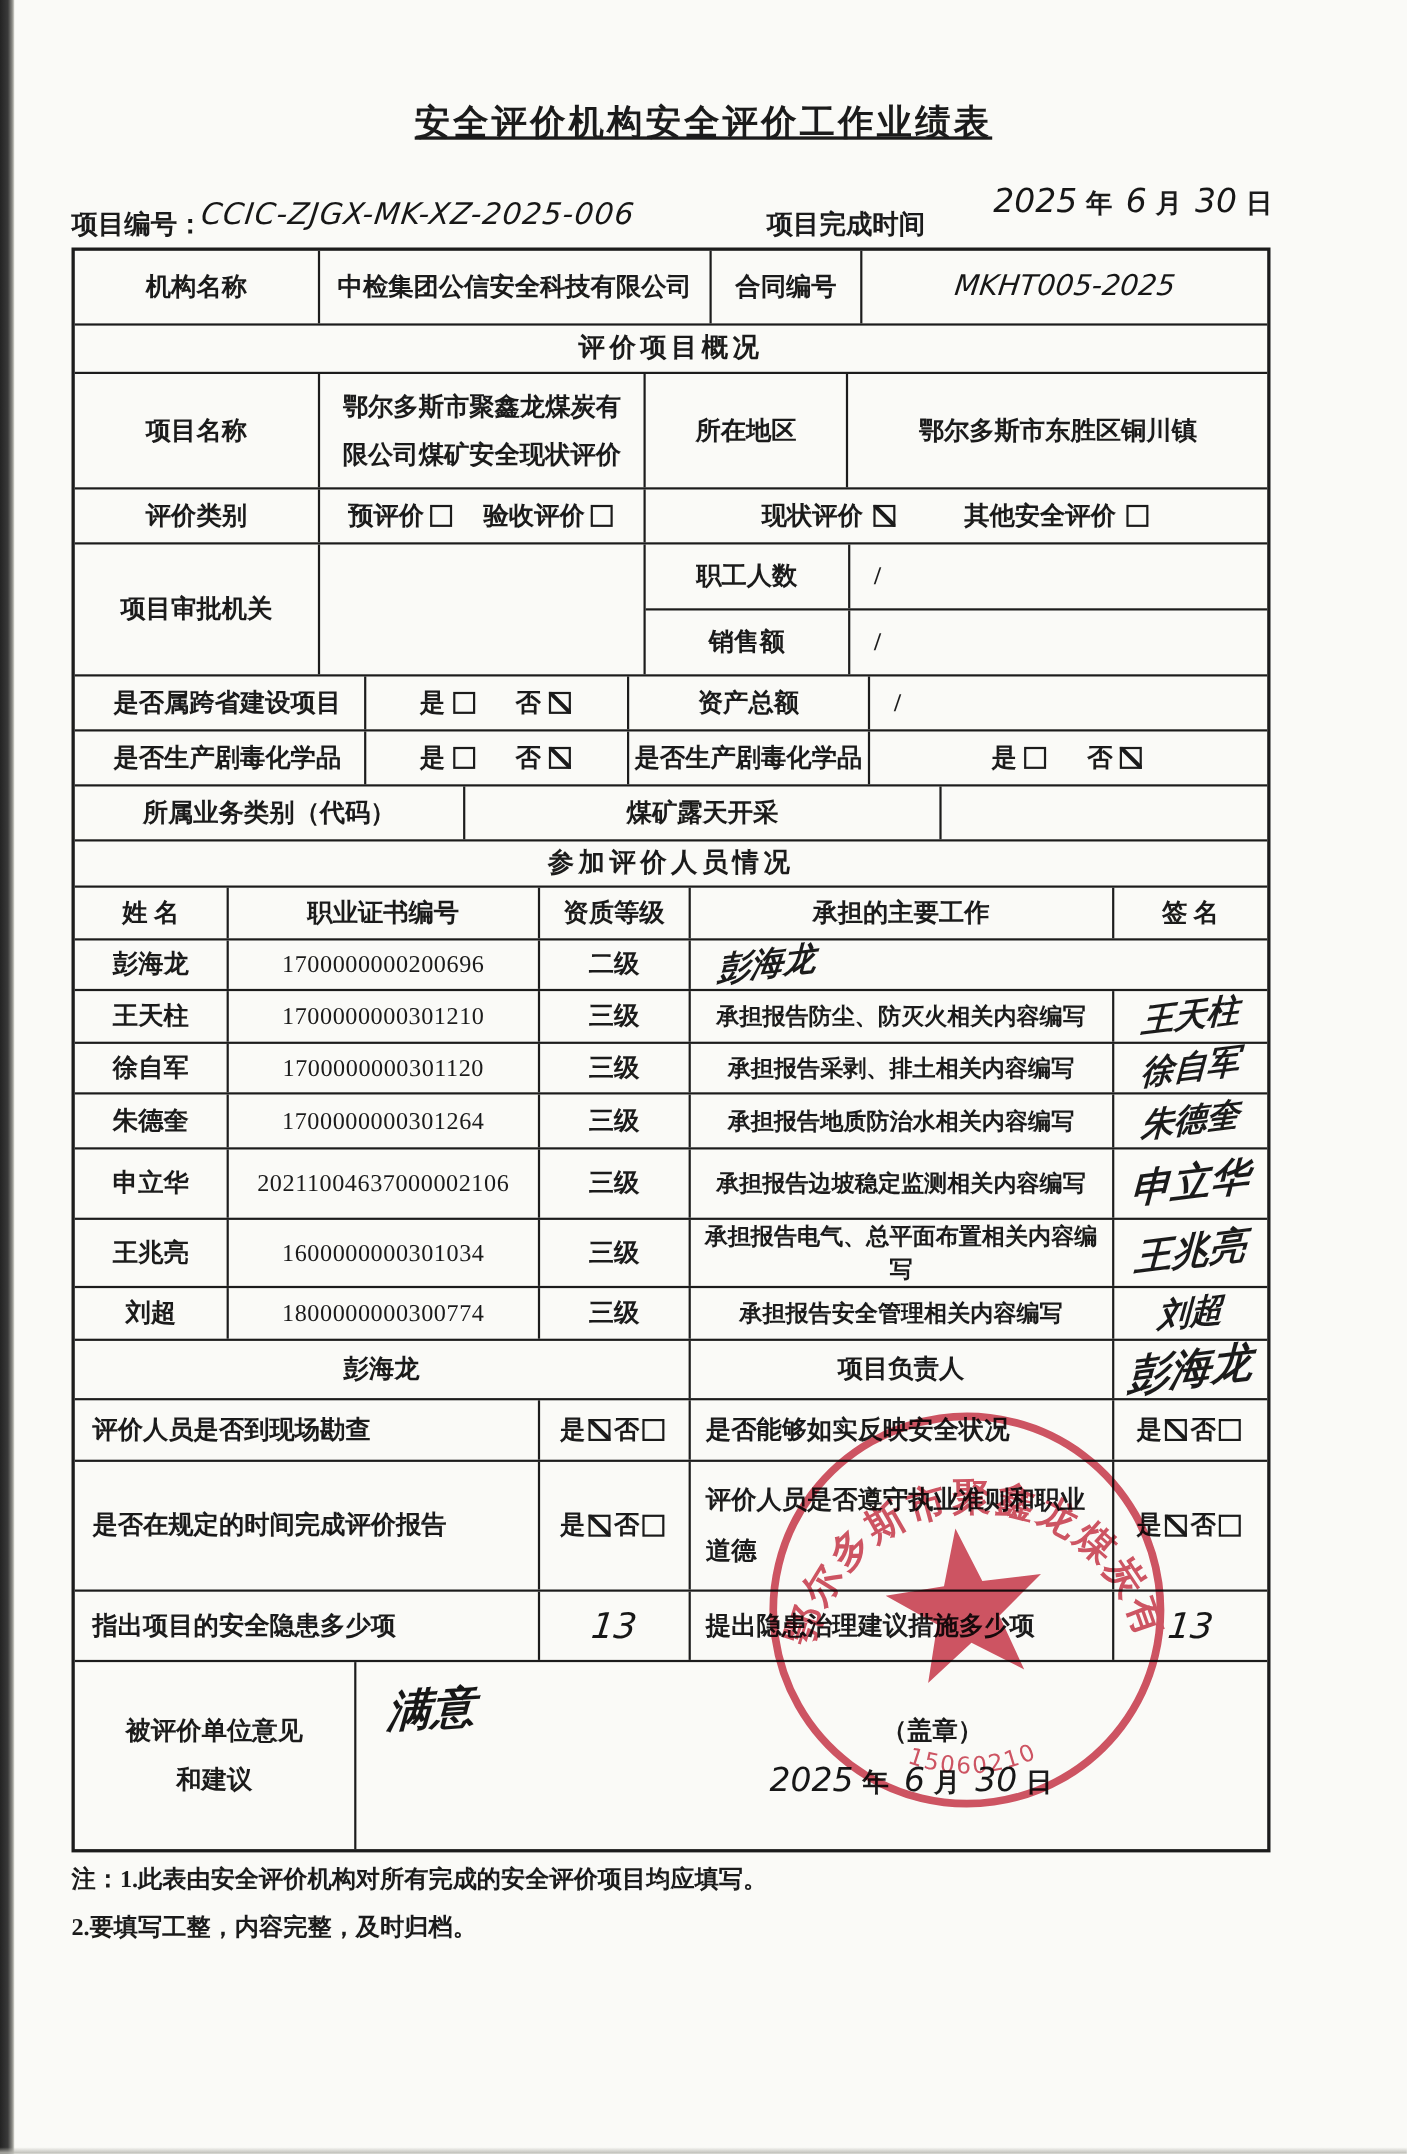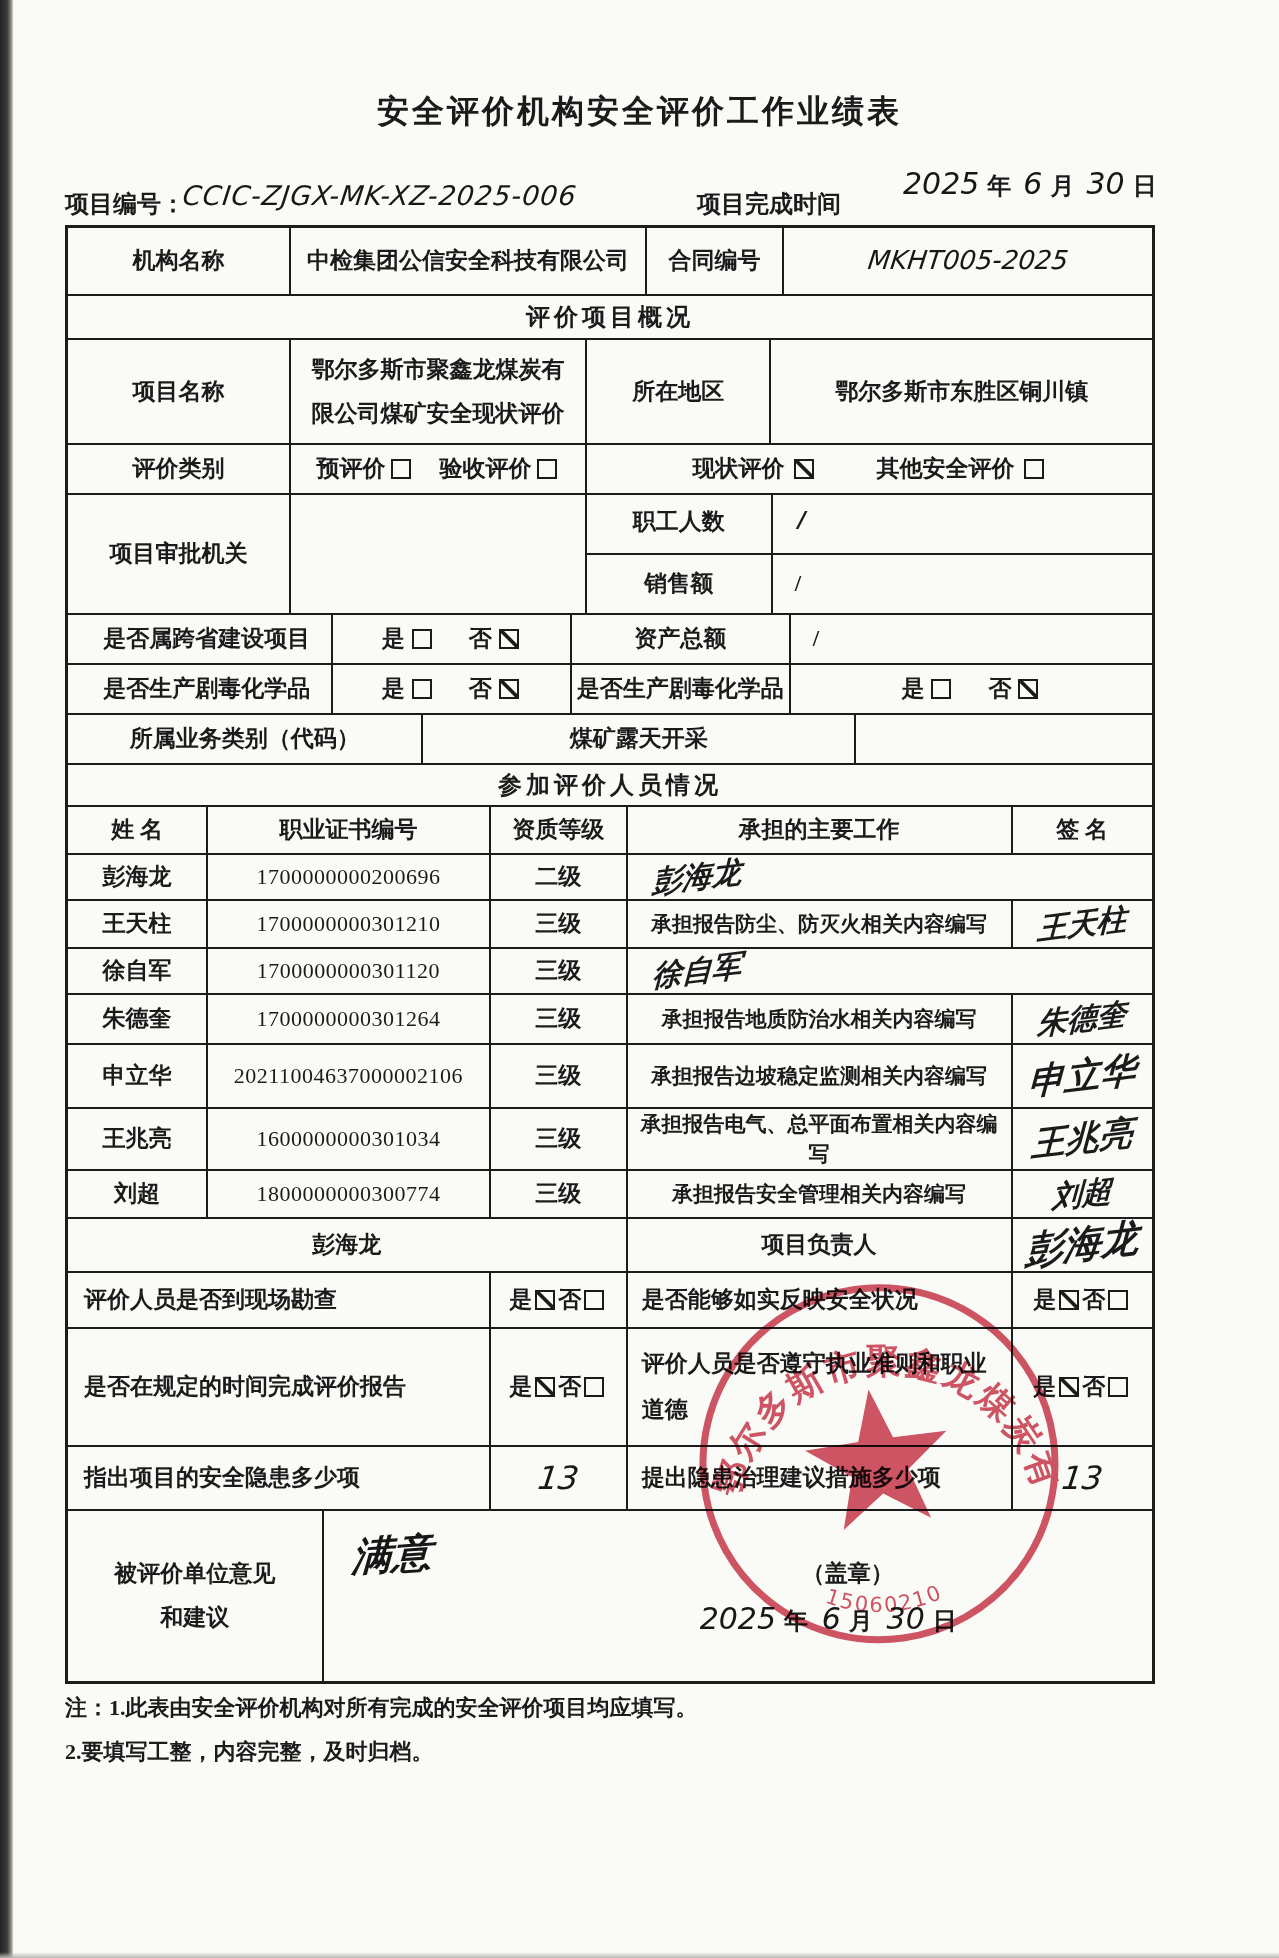--- a/index.html
+++ b/index.html
@@ -8,21 +8,21 @@
     background:#fafaf7;
     font-family:"Liberation Serif","DejaVu Serif",serif;
     color:#1b1b1b;overflow:hidden;
   }
   .scan-edge{position:absolute;left:0;top:0;width:13px;height:100%;
     background:linear-gradient(to right,#232323 0%,#3a3a3a 55%,#8b8b86 85%,#d8d8d2 100%);}
   .scan-edge-b{position:absolute;left:0;bottom:0;width:100%;height:6px;
     background:linear-gradient(to top,#b9b9b2,rgba(185,185,178,0));}
 
   .title{position:absolute;top:90px;left:0;width:100%;text-align:center;
-    font-size:32px;font-weight:700;letter-spacing:3px;}
+    font-size:32px;font-weight:700;letter-spacing:3px;text-decoration:underline;}
 
   .hdrline{position:absolute;top:178px;left:65px;width:1095px;height:44px;}
   .hdr-label{position:absolute;left:0;top:10px;font-size:24px;font-weight:700;}
   .hdr-code{position:absolute;left:118px;top:2px;font-size:27px;letter-spacing:1px;}
   .hdr-done{position:absolute;left:632px;top:10px;font-size:24px;font-weight:700;}
   .hdr-date{position:absolute;left:830px;top:-12px;white-space:nowrap;}
   .hdr-date .u{font-size:24px;font-weight:700;}
 
   .hw{font-family:"DejaVu Sans","Liberation Sans",sans-serif;font-style:italic;
     font-weight:500;color:#171717;}
@@ -33,21 +33,21 @@
   .row{display:flex;border-top:2px solid #1c1c1c;box-sizing:border-box;}
   .row.first{border-top:none;}
   .c{border-left:2px solid #1c1c1c;box-sizing:border-box;display:flex;
     align-items:center;justify-content:center;text-align:center;
     font-size:23px;font-weight:700;line-height:1.45;position:relative;}
   .c.nl{border-left:none;}
   .c.left{justify-content:flex-start;text-align:left;}
   .sect{width:100%;justify-content:center;font-size:24px;letter-spacing:4px;}
   .vcol{display:flex;flex-direction:column;box-sizing:border-box;border-left:2px solid #1c1c1c;}
   .vcol .subrow{display:flex;flex:1;border-top:2px solid #1c1c1c;box-sizing:border-box;}
-  .vcol .subrow.first{border-top:none;font-family:Liberation Mono, monospace;}
+  .vcol .subrow.first{border-top:none;}
   .vcol .subrow .c{height:100%;}
 
   .cb{display:inline-block;width:20px;height:20px;border:2.5px solid #1b1b1b;
     vertical-align:-3px;margin:0 3px;position:relative;box-sizing:border-box;}
   .cb.checked::after{content:"";position:absolute;inset:-2px;
     background:linear-gradient(to top right,transparent 43%,#1b1b1b 46%,#1b1b1b 56%,transparent 59%);}
 
   .cert{font-weight:400;font-size:22px;letter-spacing:.5px;}
   .work{font-size:21px;padding:2px 10px;}
   .sig{font-size:30px;transform:rotate(-7deg) skewX(-9deg);white-space:nowrap;
@@ -208,20 +208,21 @@
     <div class="c" style="width:12.65%">三级</div>
     <div class="c work" style="width:35.5%">承担报告防尘、防灭火相关内容编写</div>
     <div class="c sigcell" style="width:13.05%">
         <span class="sig">王天柱</span>
       </div>
   </div>
   <div class="row" style="height:46px">
     <div class="c nl" style="width:12.75%">徐自军</div>
     <div class="c cert" style="width:26.05%">1700000000301120</div>
     <div class="c" style="width:12.65%">三级</div>
+    <div class="c work" style="width:35.5%">承担报告采剥、排土相关内容编写</div>
     <div class="c sigcell" style="width:13.05%">
         <span class="sig">徐自军</span>
       </div>
   </div>
   <div class="row" style="height:50px">
     <div class="c nl" style="width:12.75%">朱德奎</div>
     <div class="c cert" style="width:26.05%">1700000000301264</div>
     <div class="c" style="width:12.65%">三级</div>
     <div class="c work" style="width:35.5%">承担报告地质防治水相关内容编写</div>
     <div class="c sigcell" style="width:13.05%">

